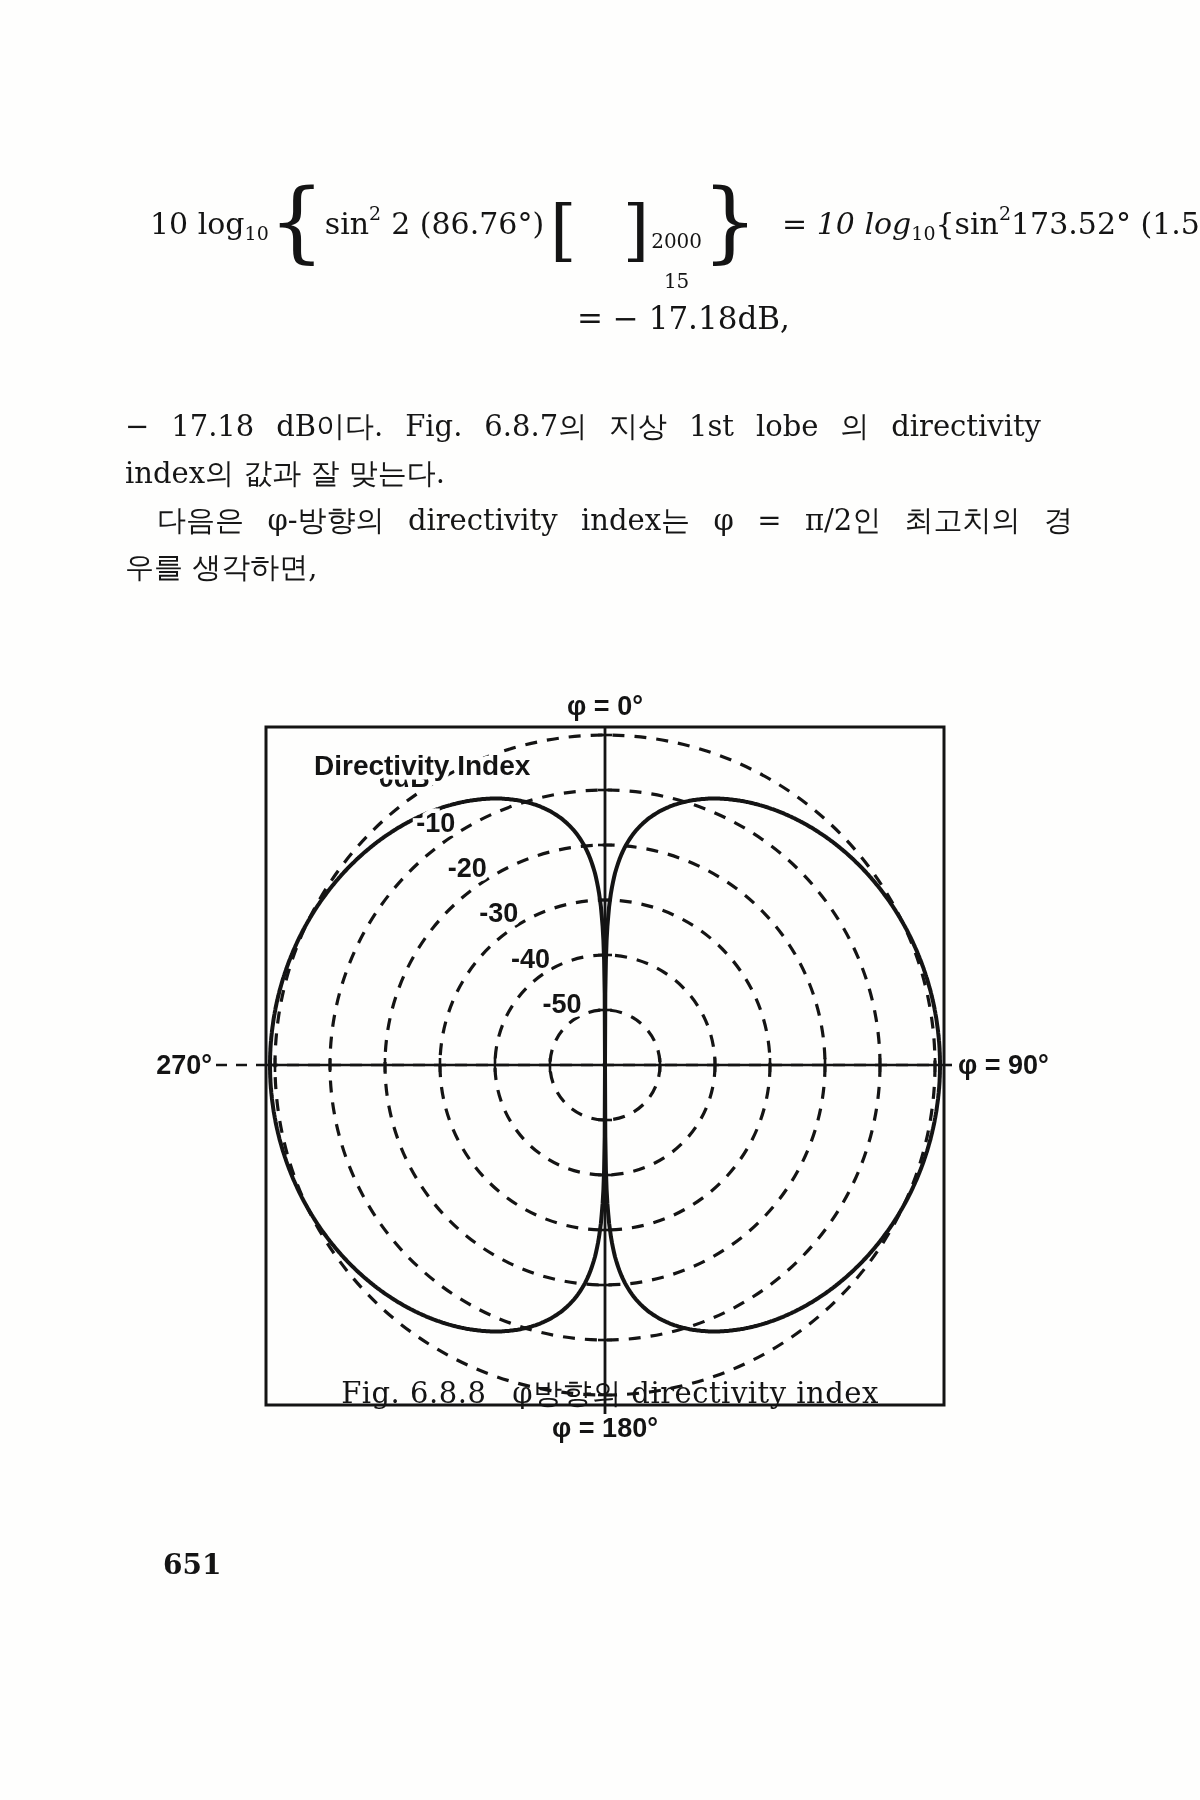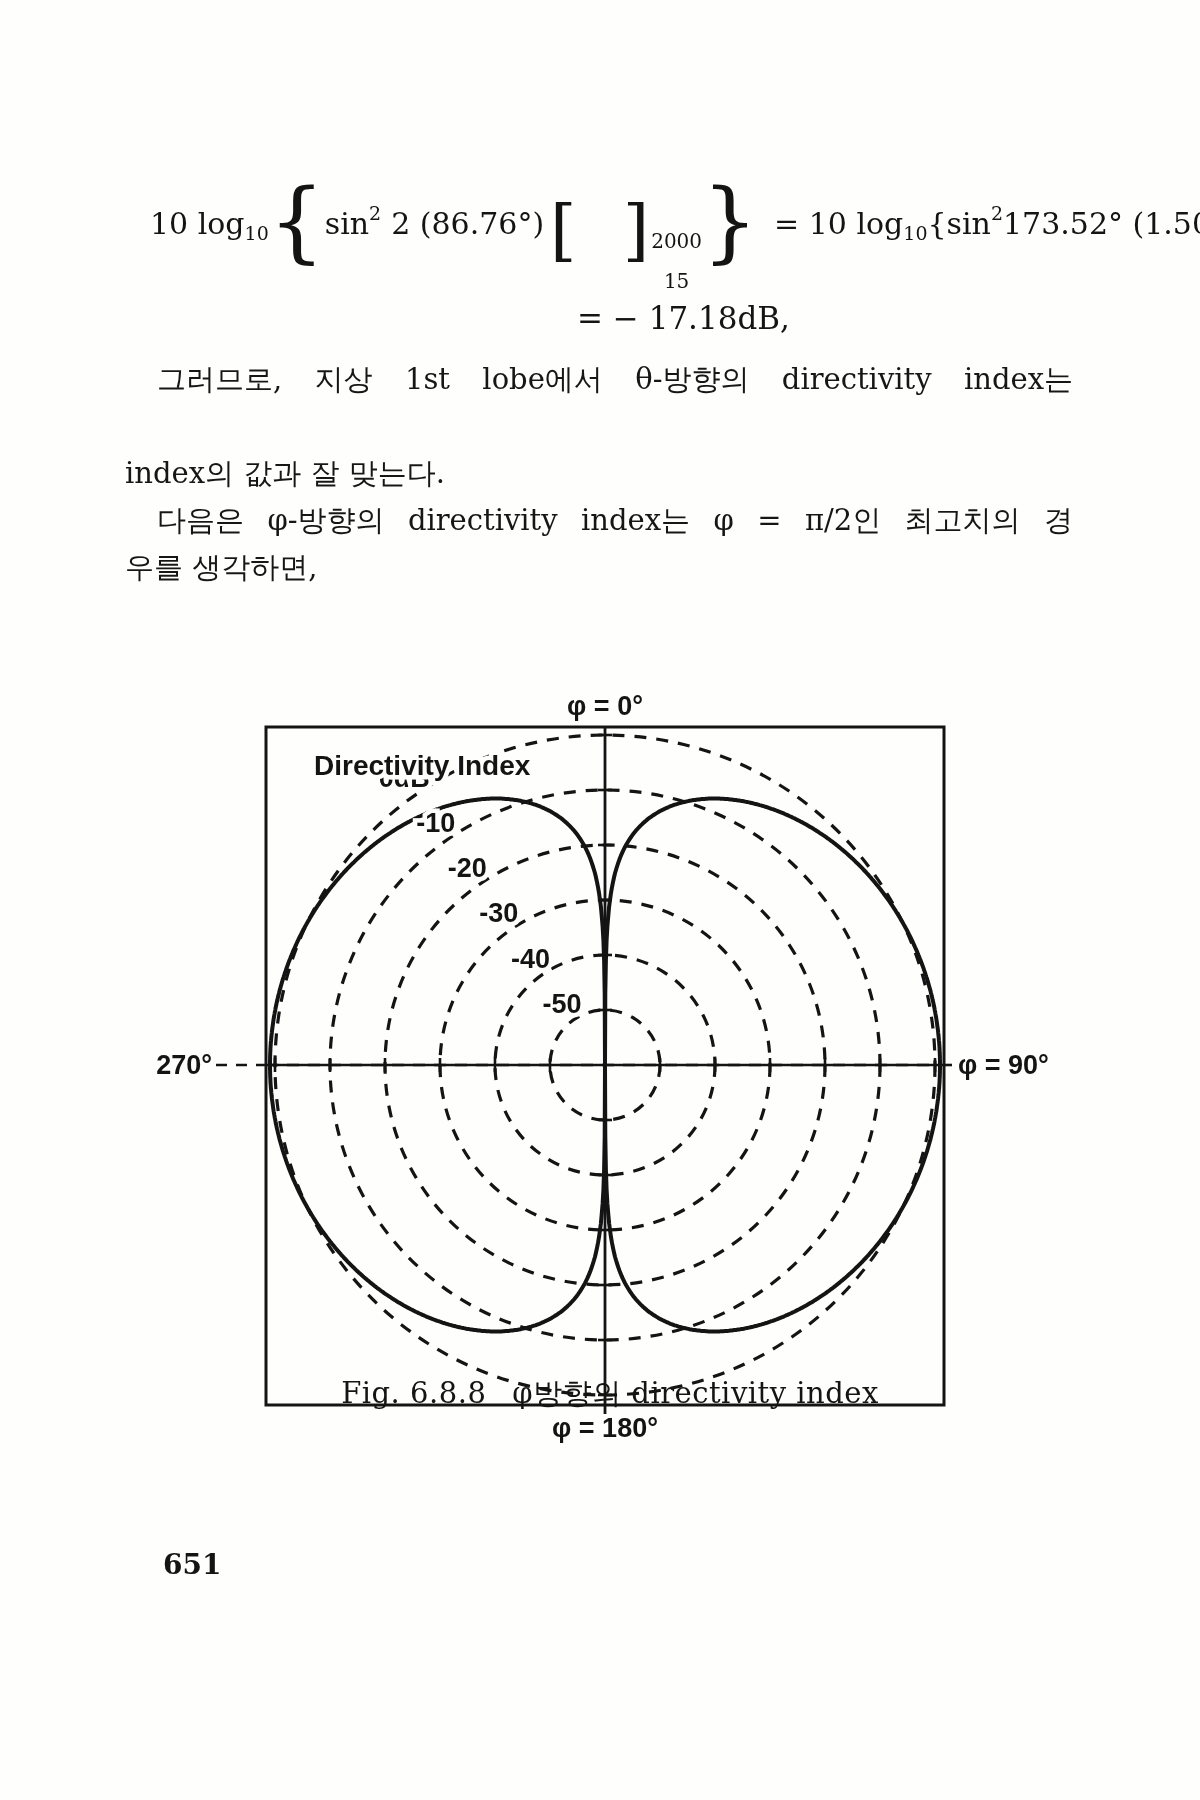--- a/index.html
+++ b/index.html
@@ -11,21 +11,21 @@
   
   .eq-row{position:absolute;left:150px;top:184px;display:flex;align-items:center;
           font-size:30px;white-space:pre;}
   .eq-row .sb{font-size:19px;position:relative;top:9px;}
   .eq-row .sp{font-size:19px;position:relative;top:-11px;}
   .brace{font-size:88px;font-weight:400;line-height:.9;position:relative;top:-2px;}
   .brk{font-size:68px;font-weight:400;line-height:.9;position:relative;top:6px;}
   .brk-gap{display:inline-block;width:46px;}
   .stack{display:inline-flex;flex-direction:column;align-items:center;
          font-size:20px;line-height:1.08;position:relative;top:38px;margin-left:2px;gap:19px;}
-  .ml6{margin-left:6px;} .ml10{margin-left:10px;} .ml16{margin-left:16px;}
+  .ml6{margin-left:6px;} .ml10{margin-left:10px;} .ml16{margin-left:24px;font-style:italic;}
   .eq-line2{position:absolute;left:577px;top:300px;font-size:31px;white-space:pre;}
 
   
   .bline{position:absolute;left:125px;width:916px;font-size:29px;line-height:1.2;
          white-space:pre;color:#161616;}
   .just{white-space:normal;text-align:justify;text-align-last:justify;}
   .indent{padding-left:32px;}
 
   
   #plot-wrap{position:absolute;left:150px;top:690px;width:900px;height:760px;}
@@ -53,21 +53,21 @@
       <span>15</span>
     </span>
     <span class="brace">}</span>
     <span class="ml16">= 10 log</span><span class="sb">10</span>
     <span>{sin</span><span class="sp">2</span>
     <span>173.52° (1.50299)}</span>
   </div>
 
   <div class="eq-line2">= − 17.18dB,</div>
 
-  <div class="bline just indent" style="top:362px">그러므로,  지상  1st  lobe에서  θ-방향의  directivity  index는</div>
+  <div class="bline just" style="top:409px">− 17.18 dB이다.   Fig. 6.8.7의   지상   1st lobe 의   directivity</div>
   <div class="bline" style="top:456px">index의 값과 잘 맞는다.</div>
   <div class="bline just indent" style="top:503px">다음은  φ-방향의  directivity index는  φ = π/2인  최고치의  경</div>
   <div class="bline" style="top:550px">우를 생각하면,</div>
 
   <div id="plot-wrap">
     <svg id="polar-svg" width="900" height="760" viewBox="0 0 900 760">
         <rect x="116" y="37" width="678" height="678" fill="none" stroke="#141414" stroke-width="3"></rect>
         <circle cx="455" cy="375" r="330" fill="none" stroke="#141414" stroke-width="3.2" stroke-dasharray="12 10"></circle>
         <circle cx="455" cy="375" r="275" fill="none" stroke="#141414" stroke-width="3.2" stroke-dasharray="12 10"></circle>
         <circle cx="455" cy="375" r="220.00000000000003" fill="none" stroke="#141414" stroke-width="3.2" stroke-dasharray="12 10"></circle>

